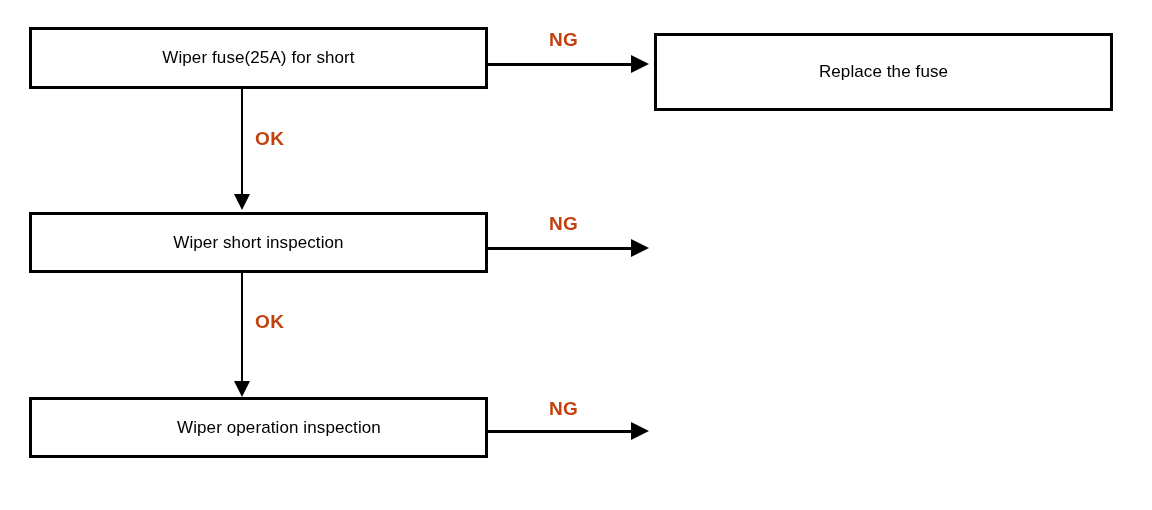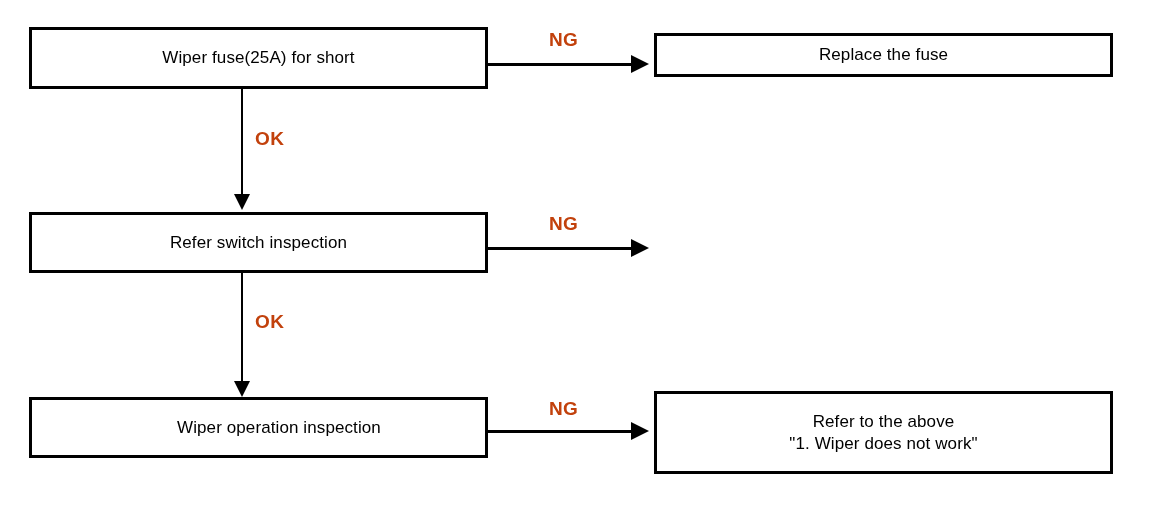--- a/index.html
+++ b/index.html
@@ -87,47 +87,43 @@
 <div id="canvas">
 
   <div class="node node-left" style="left:29px; top:27px; width:459px; height:62px;">
     <span class="node-label">Wiper fuse(25A) for short</span>
   </div>
 
   <div class="line-h" style="left:488px; top:63px; width:143px;"></div>
   <div class="arrow-right" style="left:631px; top:55px;"></div>
   <div class="edge-label" style="left:549px; top:29px;">NG</div>
 
-  <div class="node node-right" style="left:654px; top:33px; width:459px; height:44px;">
+  <div class="node node-right" style="left:654px; top:33px; width:459px; height:78px;">
     <span class="node-label">Replace the fuse</span>
   </div>
 
   <div class="line-v" style="left:241px; top:89px; height:105px;"></div>
   <div class="arrow-down" style="left:234px; top:194px;"></div>
   <div class="edge-label" style="left:255px; top:128px;">OK</div>
 
   <div class="node node-left" style="left:29px; top:212px; width:459px; height:61px;">
-    <span class="node-label">Refer switch inspection</span>
+    <span class="node-label">Wiper short inspection</span>
   </div>
 
   <div class="line-h" style="left:488px; top:247px; width:143px;"></div>
   <div class="arrow-right" style="left:631px; top:239px;"></div>
   <div class="edge-label" style="left:549px; top:213px;">NG</div>
 
 
   <div class="line-v" style="left:241px; top:273px; height:108px;"></div>
   <div class="arrow-down" style="left:234px; top:381px;"></div>
   <div class="edge-label" style="left:255px; top:311px;">OK</div>
 
   <div class="node node-left" style="left:29px; top:397px; width:459px; height:61px;padding-left:41px;">
     <span class="node-label">Wiper operation inspection</span>
   </div>
 
   <div class="line-h" style="left:488px; top:430px; width:143px;"></div>
   <div class="arrow-right" style="left:631px; top:422px;"></div>
   <div class="edge-label" style="left:549px; top:398px;">NG</div>
 
-  <div class="node node-right" style="left:654px; top:391px; width:459px; height:83px;">
-    <span class="node-label">Refer to the above
-"1. Wiper does not work"</span>
-  </div>
 
 </div>
 
 </body></html>

